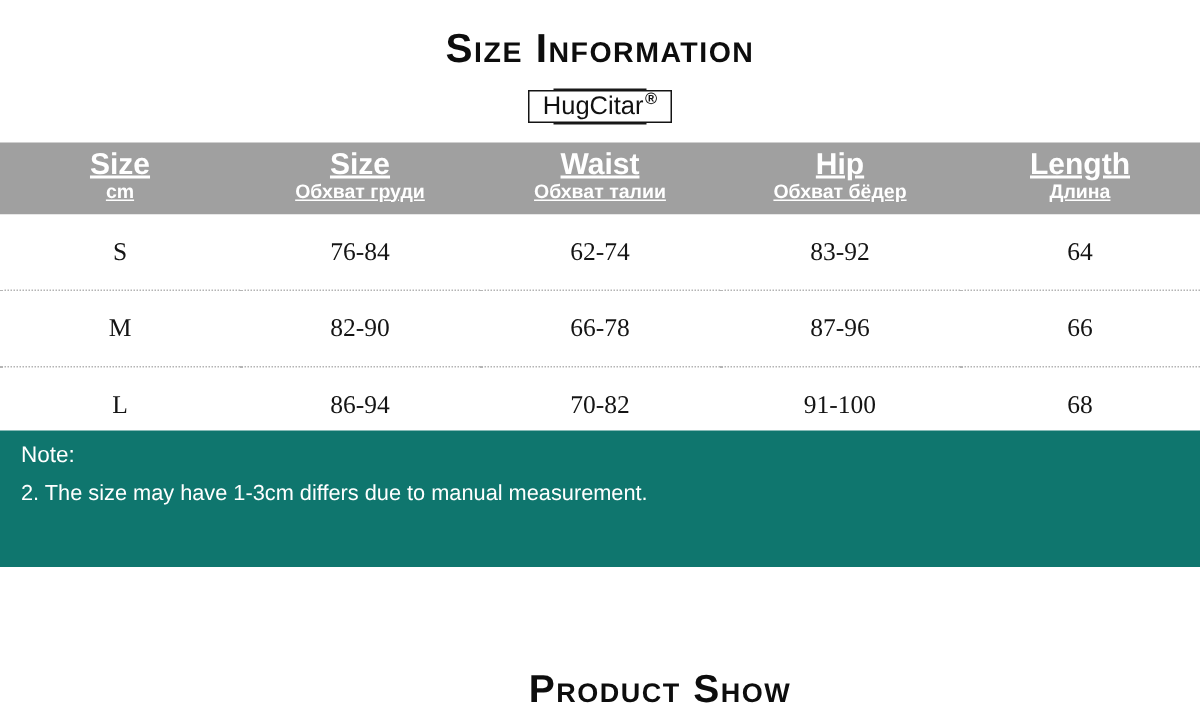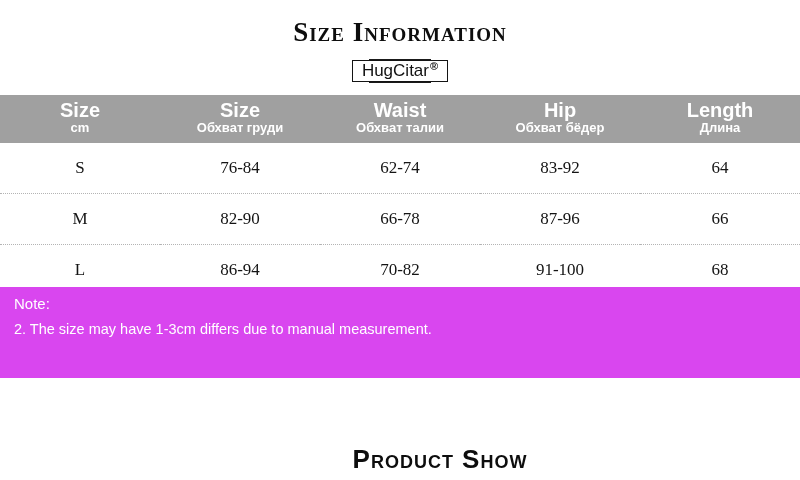--- a/index.html
+++ b/index.html
@@ -17,21 +17,21 @@
 
   
   .title-block {
     position: absolute;
     top: 18px;
     left: 0;
     width: 800px;
     text-align: center;
   }
   .main-title {
-    font-family: Liberation Serif, serif;
+    font-family: Liberation Sans, sans-serif;
     font-size: 27px;
     font-weight: bold;
     letter-spacing: 1px;
     font-variant: small-caps;
     color: #0d0d0d;
     line-height: 1.05;
   }
 
   
   .brand-row {
@@ -86,20 +86,21 @@
     background: #a0a0a0;
   }
   .size-table thead th {
     color: #ffffff;
     font-weight: bold;
     text-align: center;
     padding: 4px 0 7px 0;
     height: 48px;
     box-sizing: border-box;
     vertical-align: middle;
+    text-decoration: underline;
   }
   .th-main {
     font-size: 20px;
     line-height: 1.05;
     display: block;
   }
   .th-sub {
     font-size: 13px;
     line-height: 1.15;
     display: block;
@@ -132,21 +133,21 @@
   col.c-hip    { width: 160px; }
   col.c-length { width: 160px; }
 
   
   .note-block {
     position: absolute;
     top: 287px;
     left: 0;
     width: 800px;
     height: 91px;
-    background: #d946ef;
+    background: #0f766e;
     box-sizing: border-box;
     padding: 9px 0 0 14px;
   }
   .note-line {
     color: #ffffff;
     font-size: 14.5px;
     line-height: 1.0;
     margin-bottom: 11px;
     white-space: nowrap;
   }

